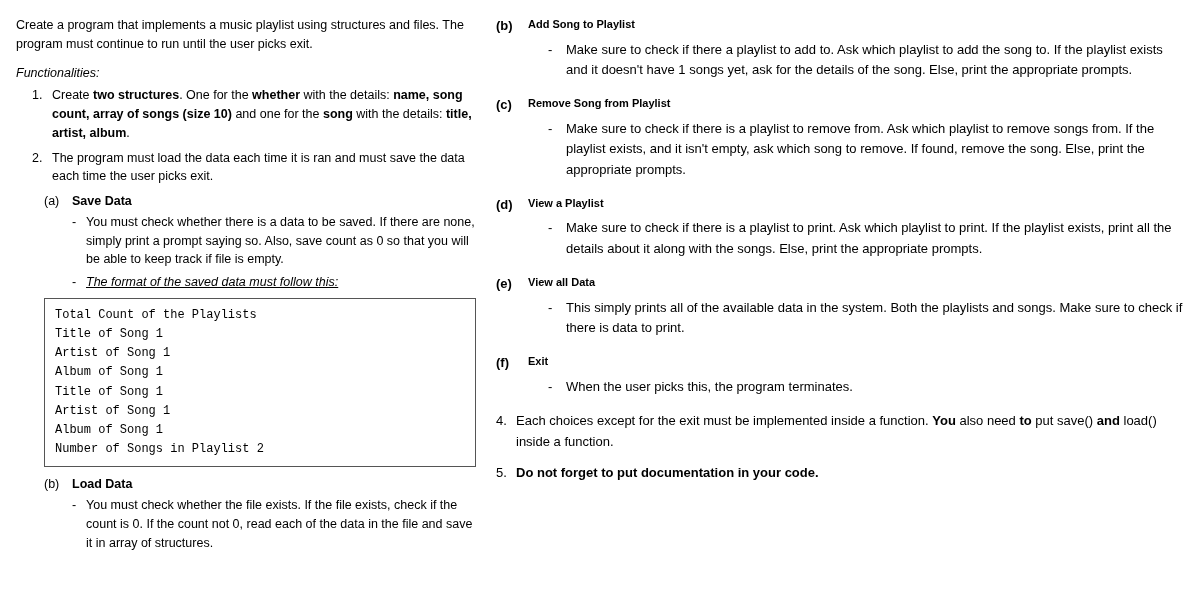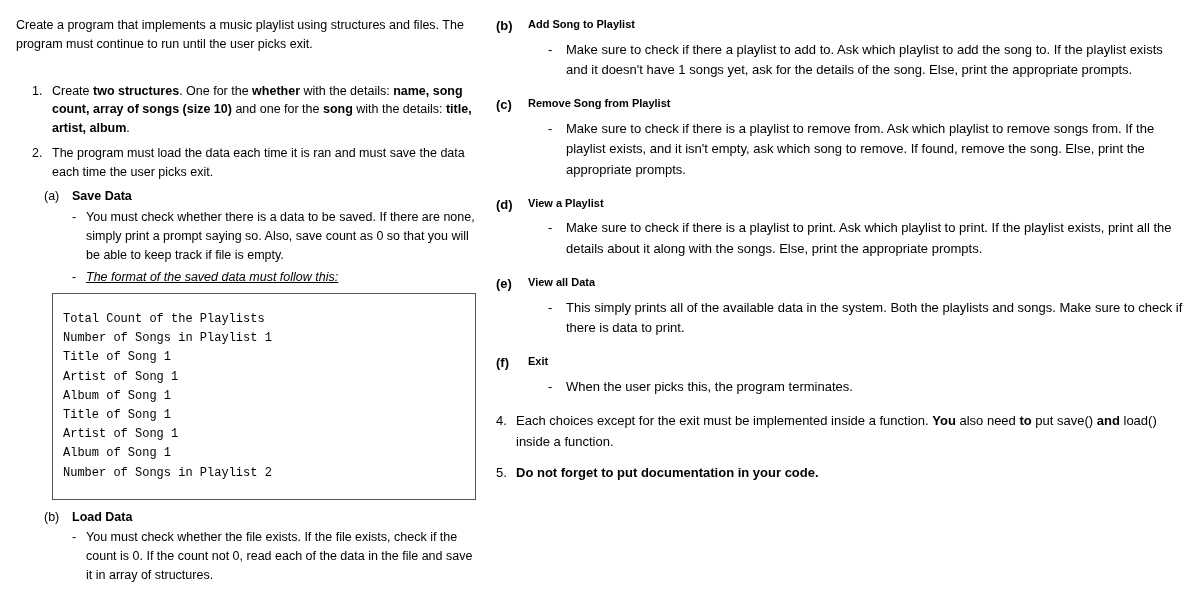--- a/index.html
+++ b/index.html
@@ -30,38 +30,38 @@
     }
     .right-column {
       flex: 1;
       line-height: 1.5;
     }
     p {
       margin-bottom: 8px;
     }
     .intro-text {
       font-size: 12.5px;
-      margin-bottom: 28px;
+      margin-bottom: 10px;
       line-height: 1.5;
     }
     .functionalities-title {
       font-style: italic;
       font-size: 12.5px;
       margin-bottom: 4px;
     }
     .numbered-list {
       font-size: 12.5px;
       padding-left: 16px;
     }
     .bold { font-weight: bold; }
     .underline { text-decoration: underline; font-style: italic; }
     .border-box {
       border: 1px solid #555;
-      padding: 16px 10px;
-      margin: 6px 0 6px 36px;
+      padding: 7px 10px;
+      margin: 6px 0 6px 28px;
       font-family: 'Courier New', monospace;
       font-size: 12px;
       line-height: 1.6;
     }
     .section-item {
       margin-bottom: 8px;
     }
     
     .right-section {
       margin-bottom: 14px;
@@ -104,20 +104,21 @@
     }
   </style>
 </head>
 <body>
 
 <div class="container">
 
   <div class="left-column">
     <p class="intro-text">Create a program that implements a music playlist using structures and files. The program must continue to run until the user picks exit.</p>
 
+    <p class="functionalities-title"><em>Functionalities:</em></p>
 
     <div class="numbered-list">
       <div style="display:flex; align-items:flex-start; margin-bottom:6px; font-size:12.5px; line-height:1.5;">
         <span style="min-width:20px;">1.</span>
         <span>Create <span class="bold">two structures</span>. One for the <span class="bold">whether</span> with the details: <span class="bold">name, song count, array of songs (size 10)</span> and one for the <span class="bold">song</span> with the details: <span class="bold">title, artist, album</span>.</span>
       </div>
       <div style="display:flex; align-items:flex-start; margin-bottom:6px; font-size:12.5px; line-height:1.5;">
         <span style="min-width:20px;">2.</span>
         <span>The program must load the data each time it is ran and must save the data each time the user picks exit.</span>
       </div>
@@ -134,21 +135,20 @@
           <span>You must check whether there is a data to be saved. If there are none, simply print a prompt saying so. Also, save count as 0 so that you will be able to keep track if file is empty.</span>
         </div>
         <div style="display:flex; margin-bottom:4px;">
           <span style="min-width:14px;">- </span>
           <span><span class="underline">The format of the saved data must follow this:</span></span>
         </div>
       </div>
 
       <div class="border-box">
         <div>Total Count of the Playlists</div>
-        <div>Number of Songs in Playlist 1</div>
         <div>Title of Song 1</div>
         <div>Artist of Song 1</div>
         <div>Album of Song 1</div>
         <div>Title of Song 1</div>
         <div>Artist of Song 1</div>
         <div>Album of Song 1</div>
         <div>Number of Songs in Playlist 2</div>
       </div>
     </div>
 

